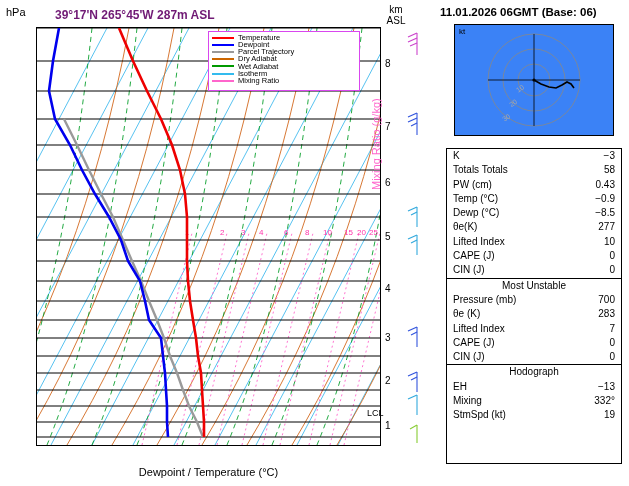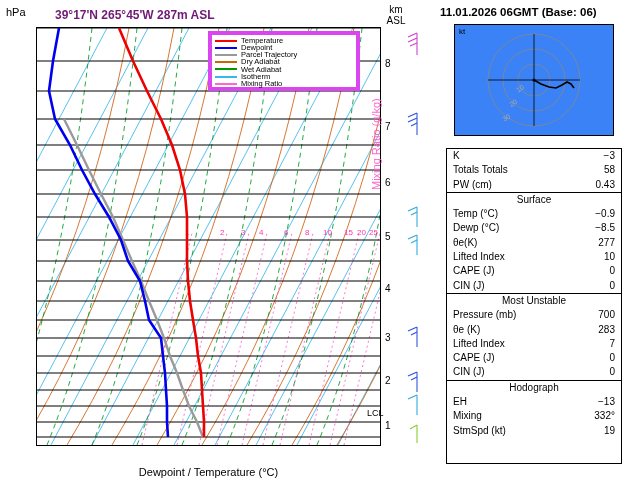--- a/index.html
+++ b/index.html
@@ -6,21 +6,21 @@
   body{width:629px;height:486px;background:#ffffff;font-family:"Liberation Sans",sans-serif;overflow:hidden;position:relative;}
   .root{position:absolute;left:0;top:0;width:629px;height:486px;}
   .abs{position:absolute;}
   
   #skewt{left:0;top:0;width:432px;height:486px;}
   .hpa-label{left:6px;top:6px;font-size:11px;color:#000;}
   .km-label{left:383px;top:4px;font-size:10px;color:#000;line-height:11px;text-align:center;width:26px;}
   .title-left{left:55px;top:8px;font-size:12px;font-weight:bold;color:#701a75;letter-spacing:0px;}
   .plot{left:36px;top:27px;width:345px;height:419px;border:1px solid #000;box-sizing:border-box;overflow:hidden;background:#fff;}
   .xlabel{left:36px;top:466px;width:345px;text-align:center;font-size:11px;color:#000;}
-  .legendbox{left:208px;top:30px;width:152px;height:60px;background:#fff;border:4px solid #d946ef;box-sizing:border-box;padding:2px 3px;}
+  .legendbox{left:208px;top:30px;width:152px;height:60px;background:#fff;border:1px solid #d946ef;box-sizing:border-box;padding:2px 3px;}
   .legrow{display:flex;align-items:center;height:7.2px;}
   .legline{width:22px;height:0;border-top-width:2px;border-top-style:solid;margin-right:4px;}
   .legtxt{font-size:7.5px;color:#000;line-height:7.5px;}
   .mixlabel{left:370px;top:190px;font-size:11px;color:#ff66cc;transform:rotate(-90deg);transform-origin:left top;white-space:nowrap;}
   .kmcol{left:385px;top:27px;width:24px;height:419px;}
   .kmtick{position:absolute;left:0;font-size:10px;color:#000;transform:translateY(-50%);}
   .lcl{position:absolute;font-size:9px;color:#000;}
   .barbcol{left:404px;top:27px;width:26px;height:419px;}
   
   #right{left:440px;top:0;width:189px;height:486px;}
@@ -273,21 +273,20 @@
       </div>
       <div class="trow">
         <span class="k">Totals Totals</span>
         <span class="v">58</span>
       </div>
       <div class="trow">
         <span class="k">PW (cm)</span>
         <span class="v">0.43</span>
       </div>
 
-      <div class="sechdr">Surface</div>
       <div class="trow">
         <span class="k">Temp (°C)</span>
         <span class="v">−0.9</span>
       </div>
       <div class="trow">
         <span class="k">Dewp (°C)</span>
         <span class="v">−8.5</span>
       </div>
       <div class="trow">
         <span class="k">θe(K)</span>

